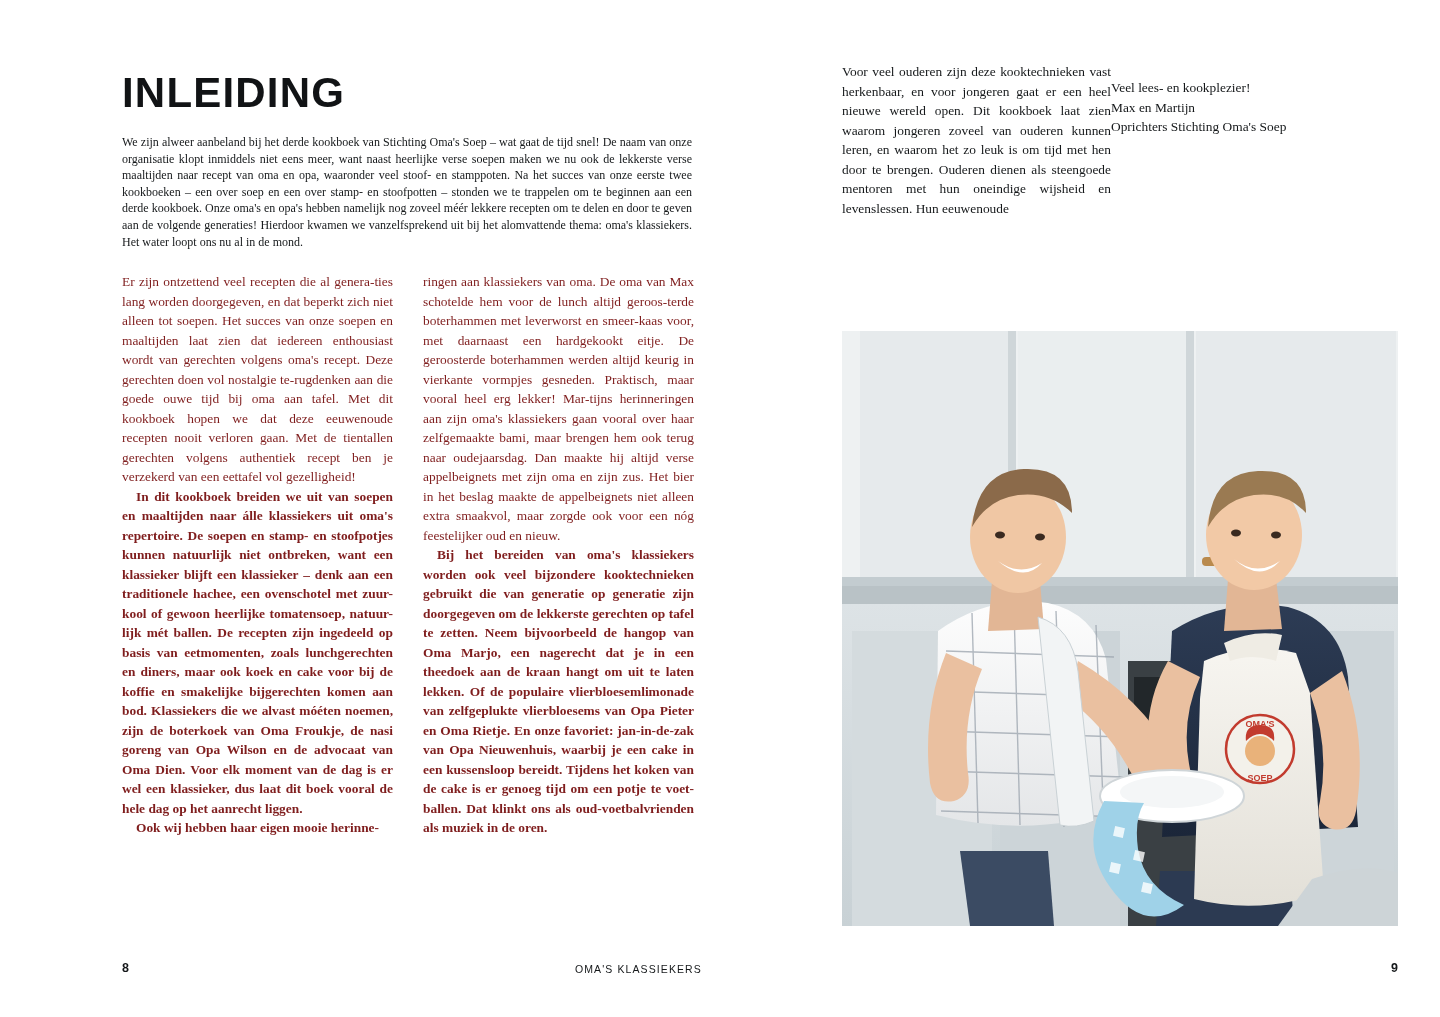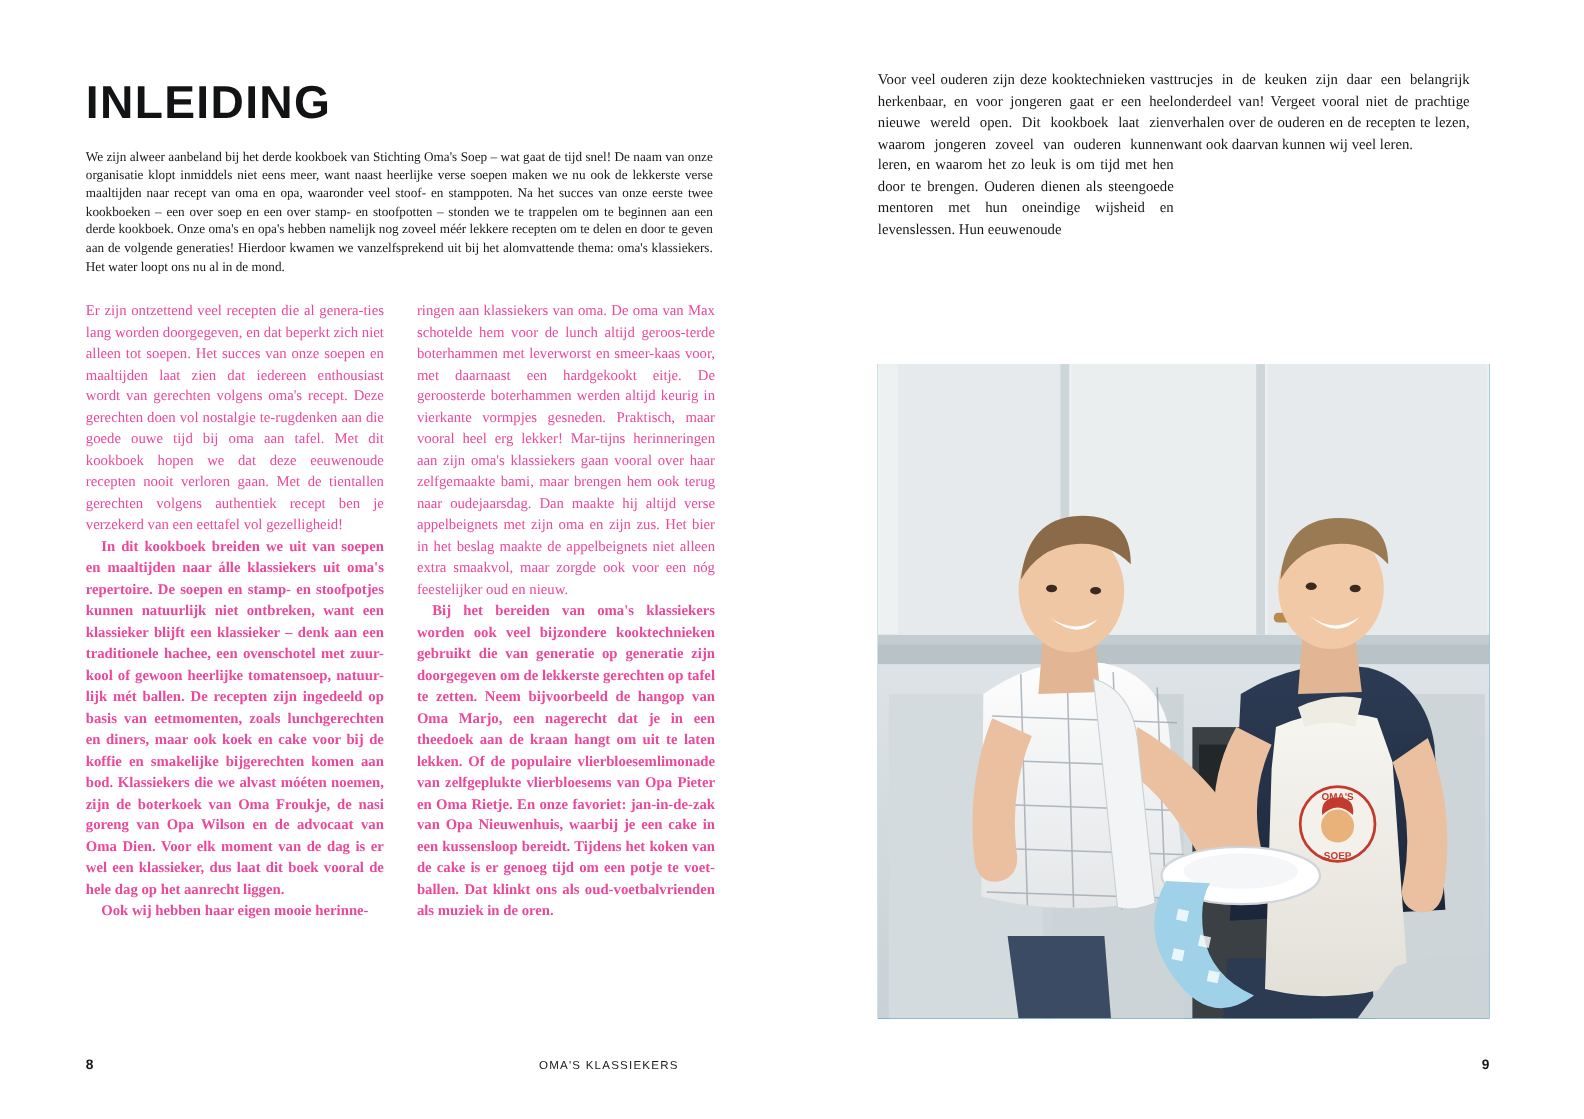--- a/index.html
+++ b/index.html
@@ -13,20 +13,21 @@
     font-family: "Liberation Serif", serif;
     color: #16181a;
     overflow: hidden;
     position: relative;
   }
   .spread {
     position: relative;
     width: 1208px;
     height: 1017px;
     display: flex;
+    margin-left: 44px;
   }
   .page {
     position: relative;
     width: 720px;
     height: 1017px;
     box-sizing: border-box;
   }
   .page-left {
     padding: 62px 62px 0 78px;
   }
@@ -59,21 +60,21 @@
   .cols2 {
     display: flex;
     gap: 30px;
     width: 572px;
   }
   .col {
     width: 271px;
     font-size: 13.4px;
     line-height: 1.455;
     text-align: justify;
-    color: #ec4899;
+    color: #7f1d1d;
   }
   .col p {
     margin: 0;
   }
   .col p.indent {
     text-indent: 14px;
     font-weight: bold;
   }
 
   
@@ -109,21 +110,21 @@
   
   .footer {
     position: absolute;
     bottom: 42px;
     font-family: "Liberation Sans", sans-serif;
     font-size: 10.5px;
     letter-spacing: 1.1px;
     color: #15181a;
   }
   .footer-page-left  { left: 78px; font-weight: bold; font-size: 12.5px; letter-spacing: 0;}
-  .footer-title-left { left: 490px; }
+  .footer-title-left { left: 531px; }
   .footer-page-right { right: 78px; font-weight: bold; font-size: 12.5px; letter-spacing: 0;}
 </style>
 </head>
 <body>
 
 <div class="spread">
 
   <div class="page page-left">
 
     <h1 class="title">INLEIDING</h1>
@@ -146,21 +147,25 @@
     <div class="footer footer-title-left">OMA'S KLASSIEKERS</div>
   </div>
 
   <div class="page page-right">
 
     <div class="right-cols">
       <div class="rcol">
         <p>Voor veel ouderen zijn deze kooktechnieken vast herkenbaar, en voor jongeren gaat er een heel nieuwe wereld open. Dit kookboek laat zien waarom jongeren zoveel van ouderen kunnen leren, en waarom het zo leuk is om tijd met hen door te brengen. Ouderen dienen als steengoede mentoren met hun oneindige wijsheid en levenslessen. Hun eeuwenoude</p>
       </div>
       <div class="rcol">
-        <p>trucjes in de keuken zijn daar een belangrijk onderdeel van! Vergeet vooral niet de prachtige verhalen over de ouderen en de recepten te lezen, want ook daarvan kunnen wij veel leren.</p>
+        <div class="sig">
+          <div>Veel lees- en kookplezier!</div>
+          <div>Max en Martijn</div>
+          <div>Oprichters Stichting Oma's Soep</div>
+        </div>
       </div>
     </div>
 
     <div class="photo">
       <svg width="556" height="595" viewBox="0 0 556 595" xmlns="http://www.w3.org/2000/svg">
         <defs>
           <linearGradient id="wall" x1="0" y1="0" x2="0" y2="1">
             <stop offset="0%" stop-color="#e9ecee"></stop>
             <stop offset="100%" stop-color="#d6dcdf"></stop>
           </linearGradient>

